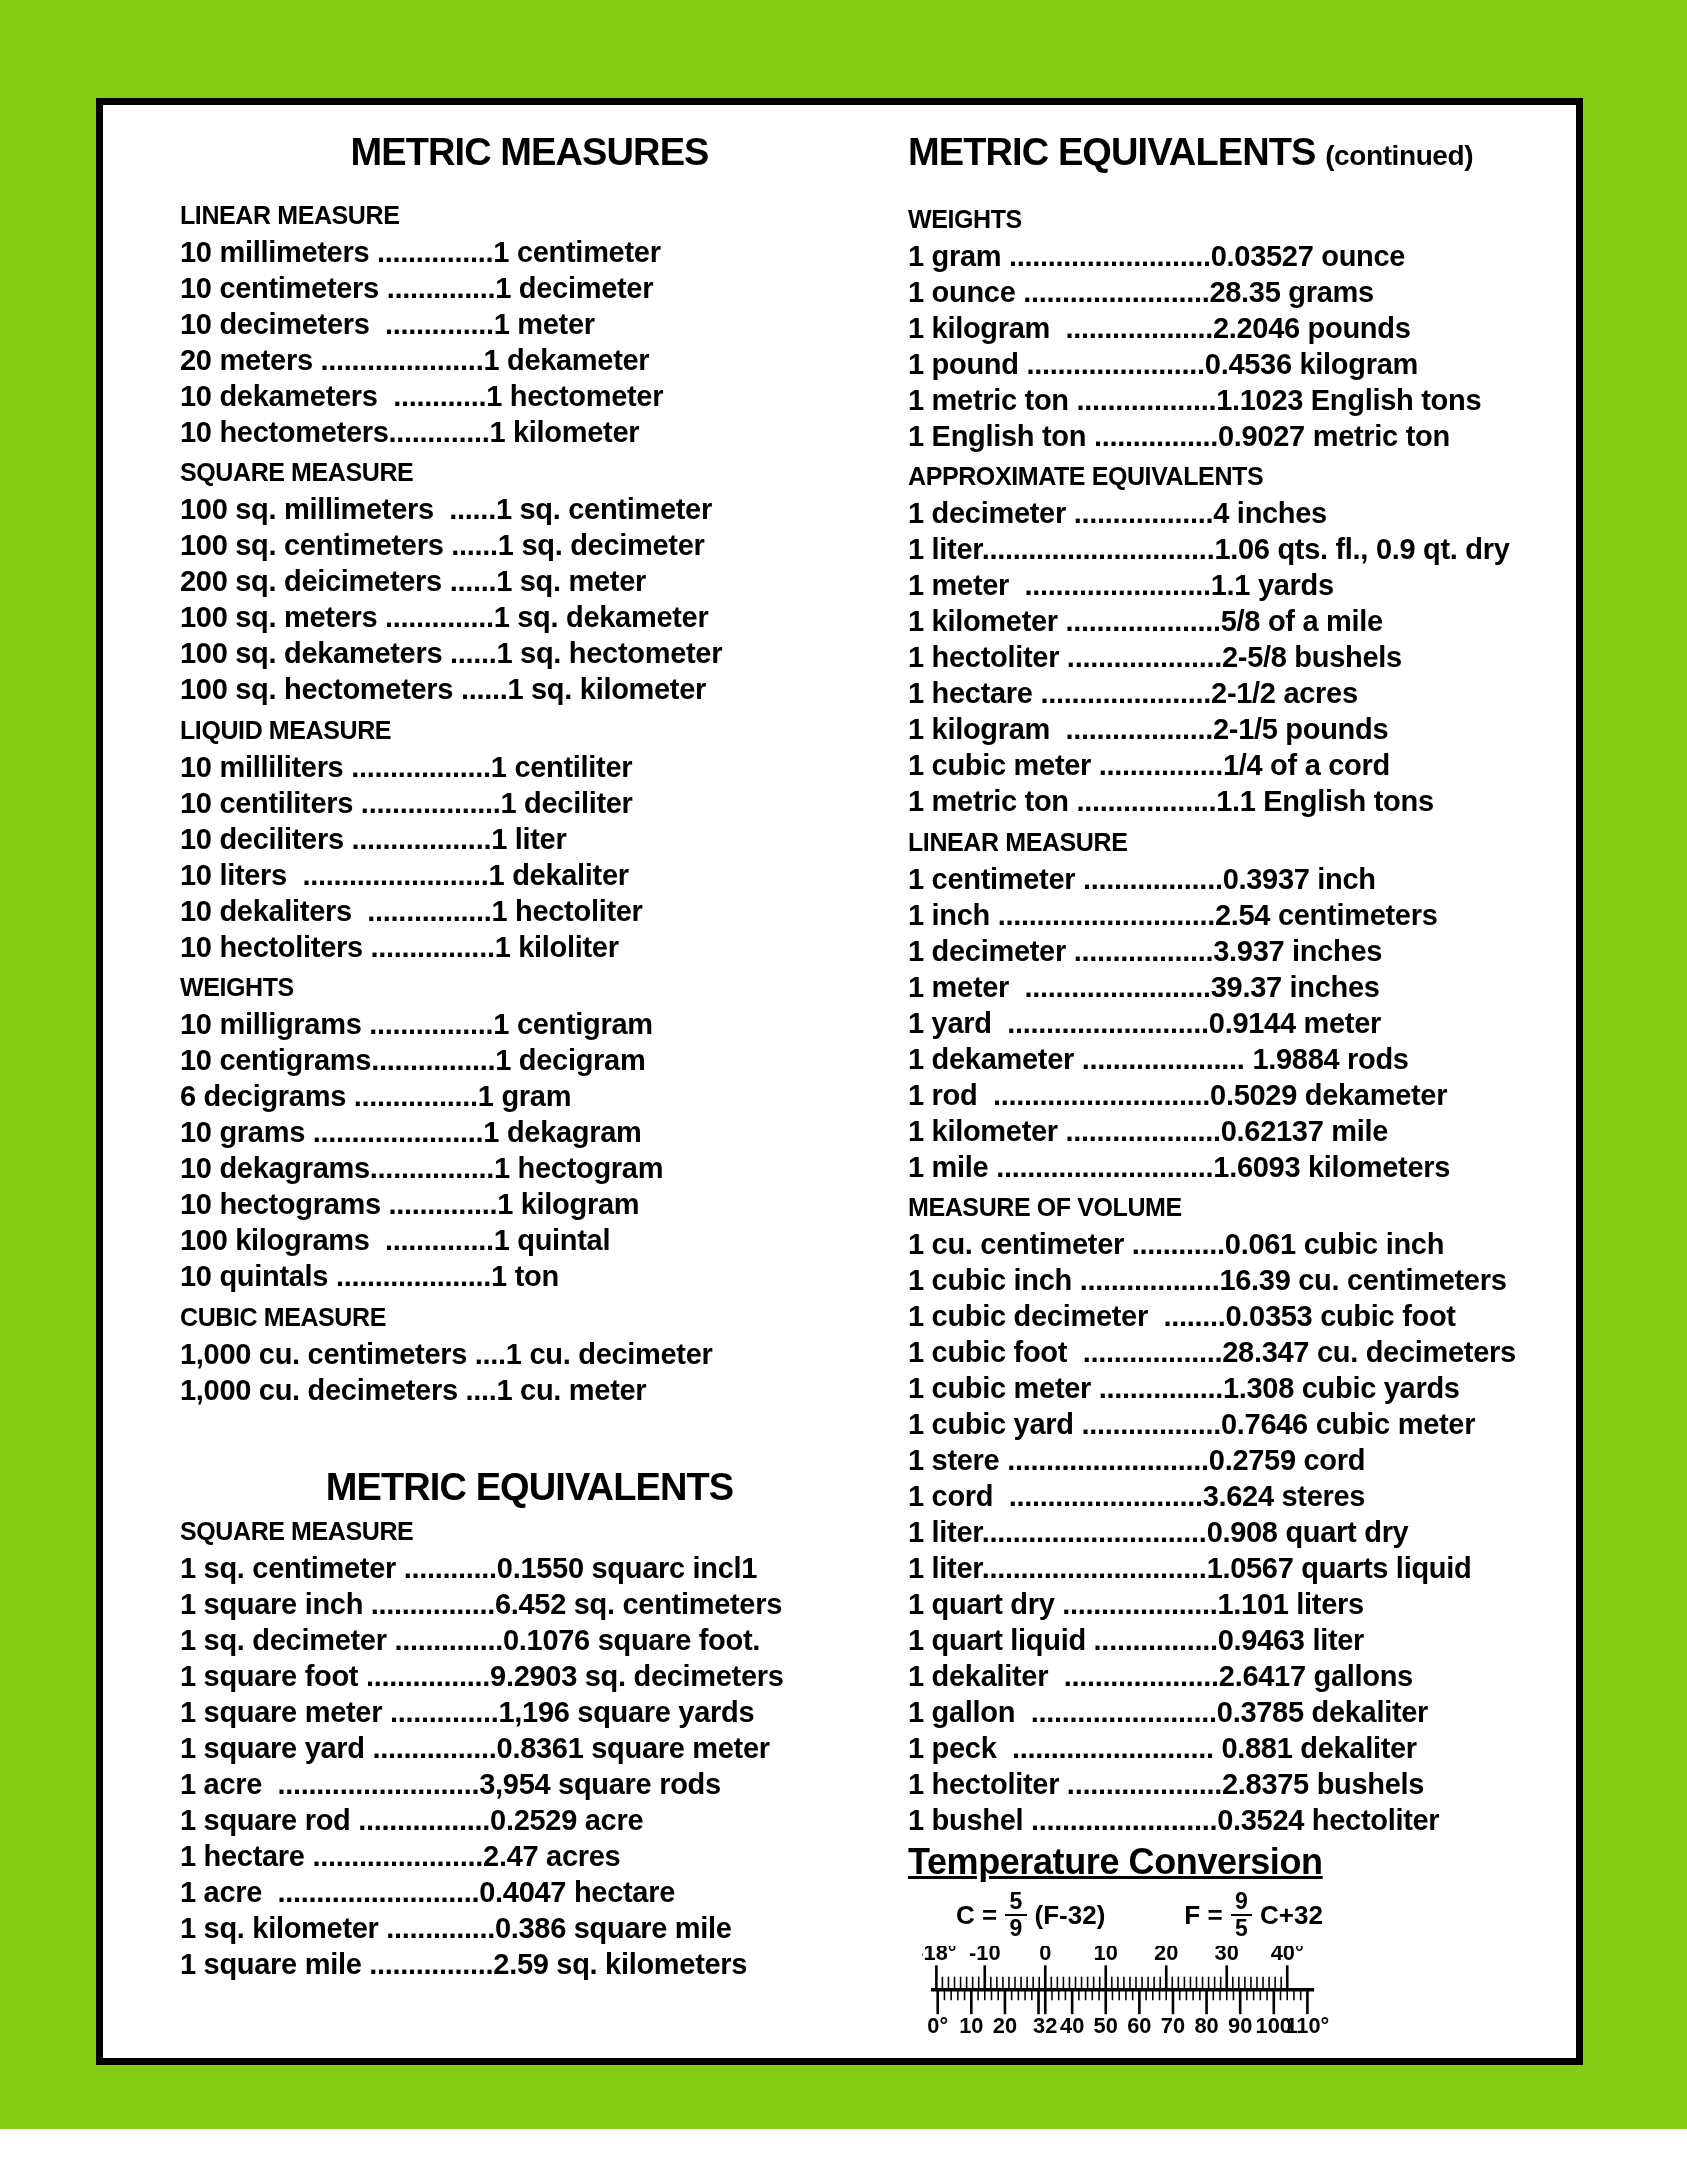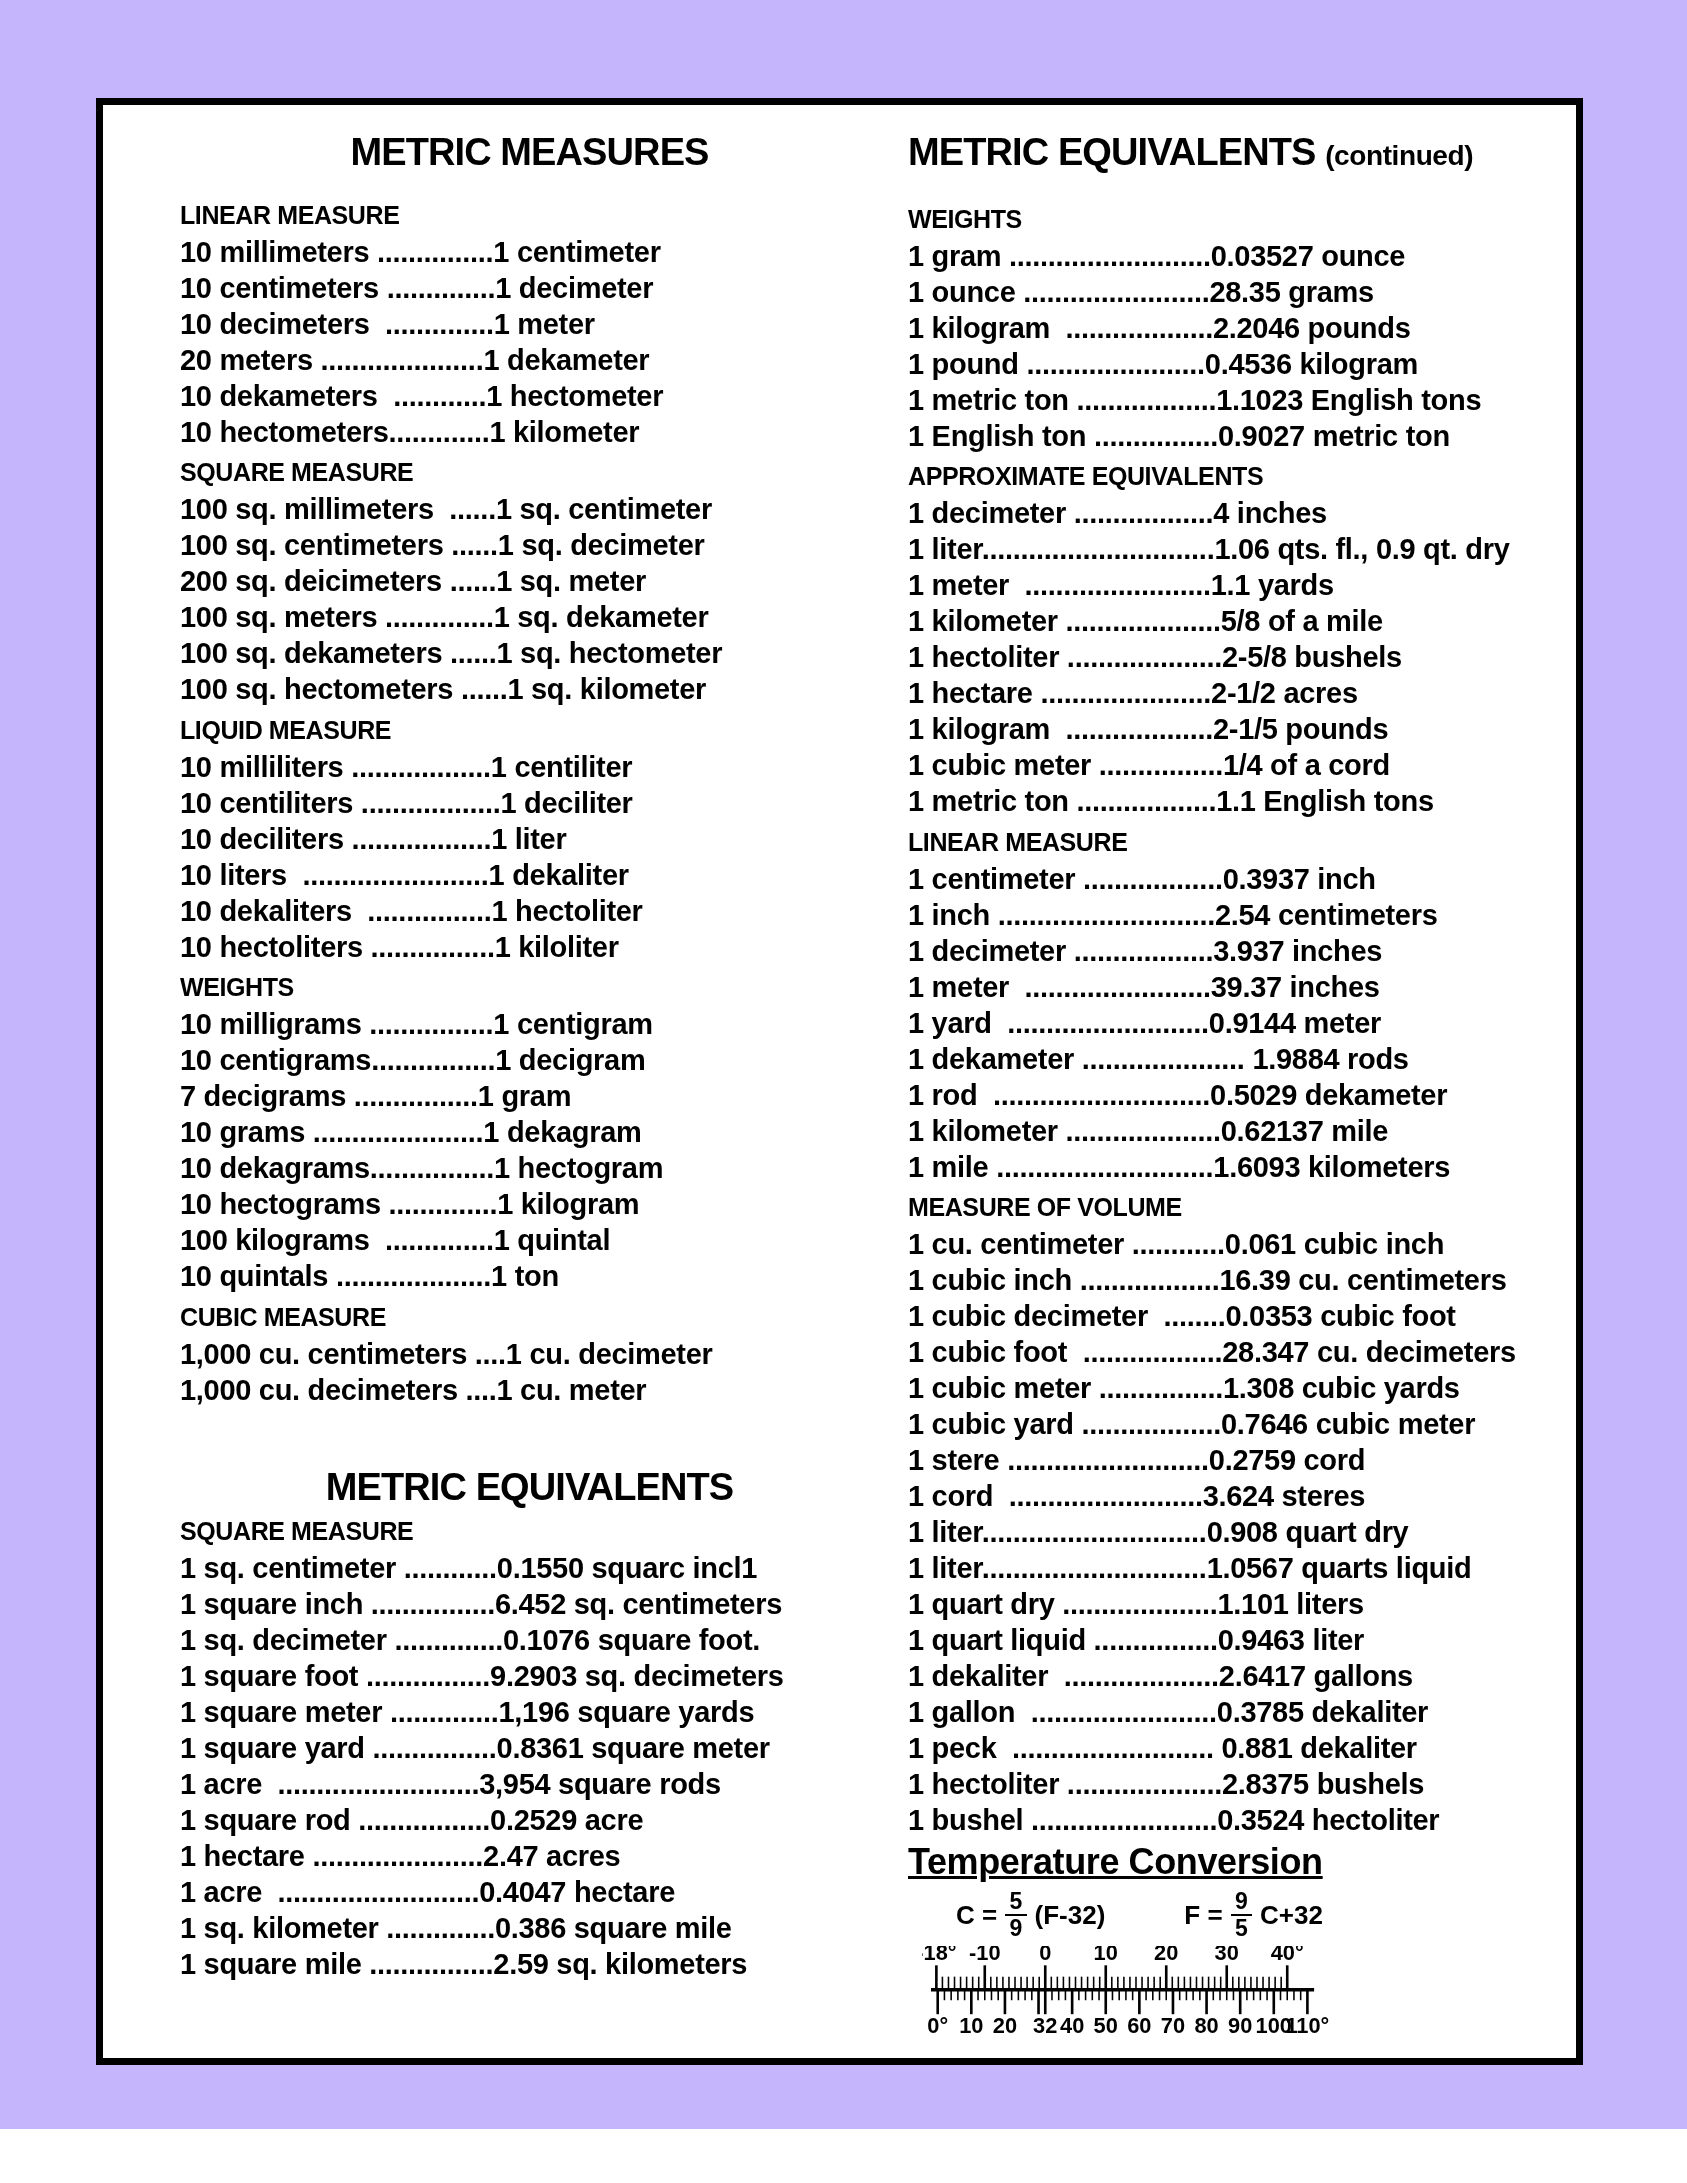--- a/index.html
+++ b/index.html
@@ -1,17 +1,17 @@
 <!DOCTYPE html>
 <html style="font-size:14px"><head>
 <meta charset="utf-8">
 <style>
   html,body { margin:0; padding:0; background:#ffffff; }
   .page {
-    position:relative; width:1687px; height:2129px; background:#c4b5fd;
+    position:relative; width:1687px; height:2129px; background:#84cc16;
     font-family:"Liberation Sans", sans-serif; font-weight:700; color:#000;
     overflow:hidden;
   }
   .frame {
     position:absolute; left:96px; top:98px; width:1487px; height:1967px;
     border:7.9px solid #000; box-sizing:border-box; background:#fff;
   }
   .col { position:absolute; top:24.5px; }
   .col.left  { left:77px;  width:699px; }
   .col.right { left:805px; width:699px; }
@@ -75,21 +75,21 @@
             <div class="row">10 centiliters ..................1 deciliter</div>
             <div class="row">10 deciliters ..................1 liter</div>
             <div class="row">10 liters  ........................1 dekaliter</div>
             <div class="row">10 dekaliters  ................1 hectoliter</div>
             <div class="row">10 hectoliters ................1 kiloliter</div>
           </div>
           <div class="section">
             <div class="section-header">WEIGHTS</div>
             <div class="row">10 milligrams ................1 centigram</div>
             <div class="row">10 centigrams................1 decigram</div>
-            <div class="row">7 decigrams ................1 gram</div>
+            <div class="row">6 decigrams ................1 gram</div>
             <div class="row">10 grams ......................1 dekagram</div>
             <div class="row">10 dekagrams................1 hectogram</div>
             <div class="row">10 hectograms ..............1 kilogram</div>
             <div class="row">100 kilograms  ..............1 quintal</div>
             <div class="row">10 quintals ....................1 ton</div>
           </div>
           <div class="section">
             <div class="section-header">CUBIC MEASURE</div>
             <div class="row">1,000 cu. centimeters ....1 cu. decimeter</div>
             <div class="row">1,000 cu. decimeters ....1 cu. meter</div>

